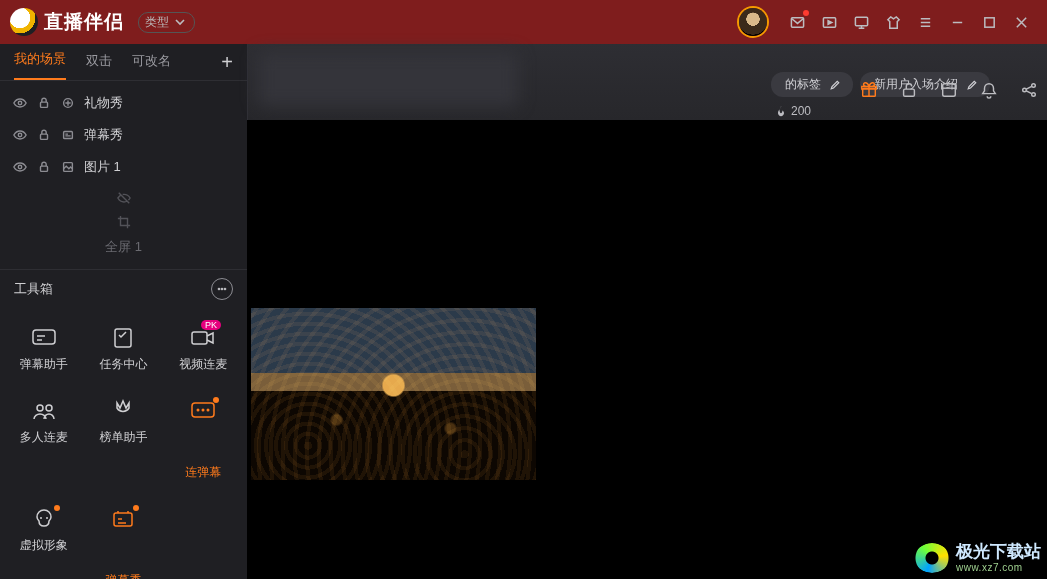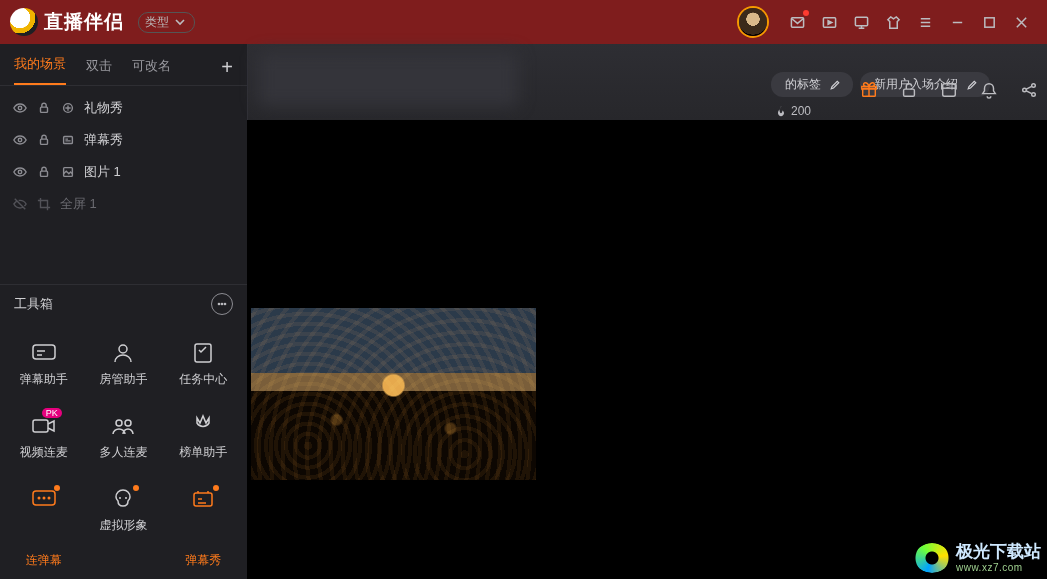--- a/index.html
+++ b/index.html
@@ -64,21 +64,21 @@
   }
   .tab { font-size:13px; color:#9a9aa0; margin-right:20px; padding-bottom:10px; cursor:pointer;}
   .tab.active { color:#ff7b1c; border-bottom:2px solid #ff7b1c; }
   .tab-add { margin-left:auto; font-size:20px; color:#cfcfd2; cursor:pointer; padding-bottom:6px;}
   .layer-list { padding: 6px 2px; }
   .layer {
     display:flex; align-items:center; gap:8px;
     padding:7px 10px; font-size:13px;
     color:#cfcfd2; cursor:pointer;
   }
-  .layer.dim { color:#6a6a70; }
+  .layer.dim { color:#6a6a70;flex-direction:column; }
   .layer .li-ico { width:16px; height:16px; display:flex; align-items:center; justify-content:center;}
   .layer .li-ico svg { width:14px; height:14px; stroke:#8c8c92; }
   .layer.dim .li-ico svg { stroke:#525258; }
 
   .toolbox-hdr {
     display:flex; align-items:center; justify-content:space-between;
     padding: 8px 14px; font-size:13px; color:#cfcfd2;
     border-top:1px solid #2e2e33;
   }
   .toolbox-hdr .more {
@@ -345,27 +345,20 @@
     <div class="toolbox-grid">
       <div class="tool">
         <svg viewBox="0 0 28 24">
             <rect x="3" y="4" width="22" height="14" rx="3"></rect>
             <path d="M7 10h8M7 14h5"></path>
           </svg>
         <span>弹幕助手</span>
       </div>
       <div class="tool">
         <svg viewBox="0 0 28 24">
-            <circle cx="14" cy="8" r="4"></circle>
-            <path d="M6 21c0-4 3.5-7 8-7s8 3 8 7"></path>
-          </svg>
-        <span>房管助手</span>
-      </div>
-      <div class="tool">
-        <svg viewBox="0 0 28 24">
             <rect x="6" y="3" width="16" height="18" rx="2"></rect>
             <path d="M10 9l2 2 5-5"></path>
           </svg>
         <span>任务中心</span>
       </div>
       <div class="tool">
         <span class="badge">PK</span>
         <svg viewBox="0 0 28 24">
             <rect x="3" y="6" width="15" height="12" rx="2"></rect>
             <path d="M18 10l6-3v10l-6-3"></path>

